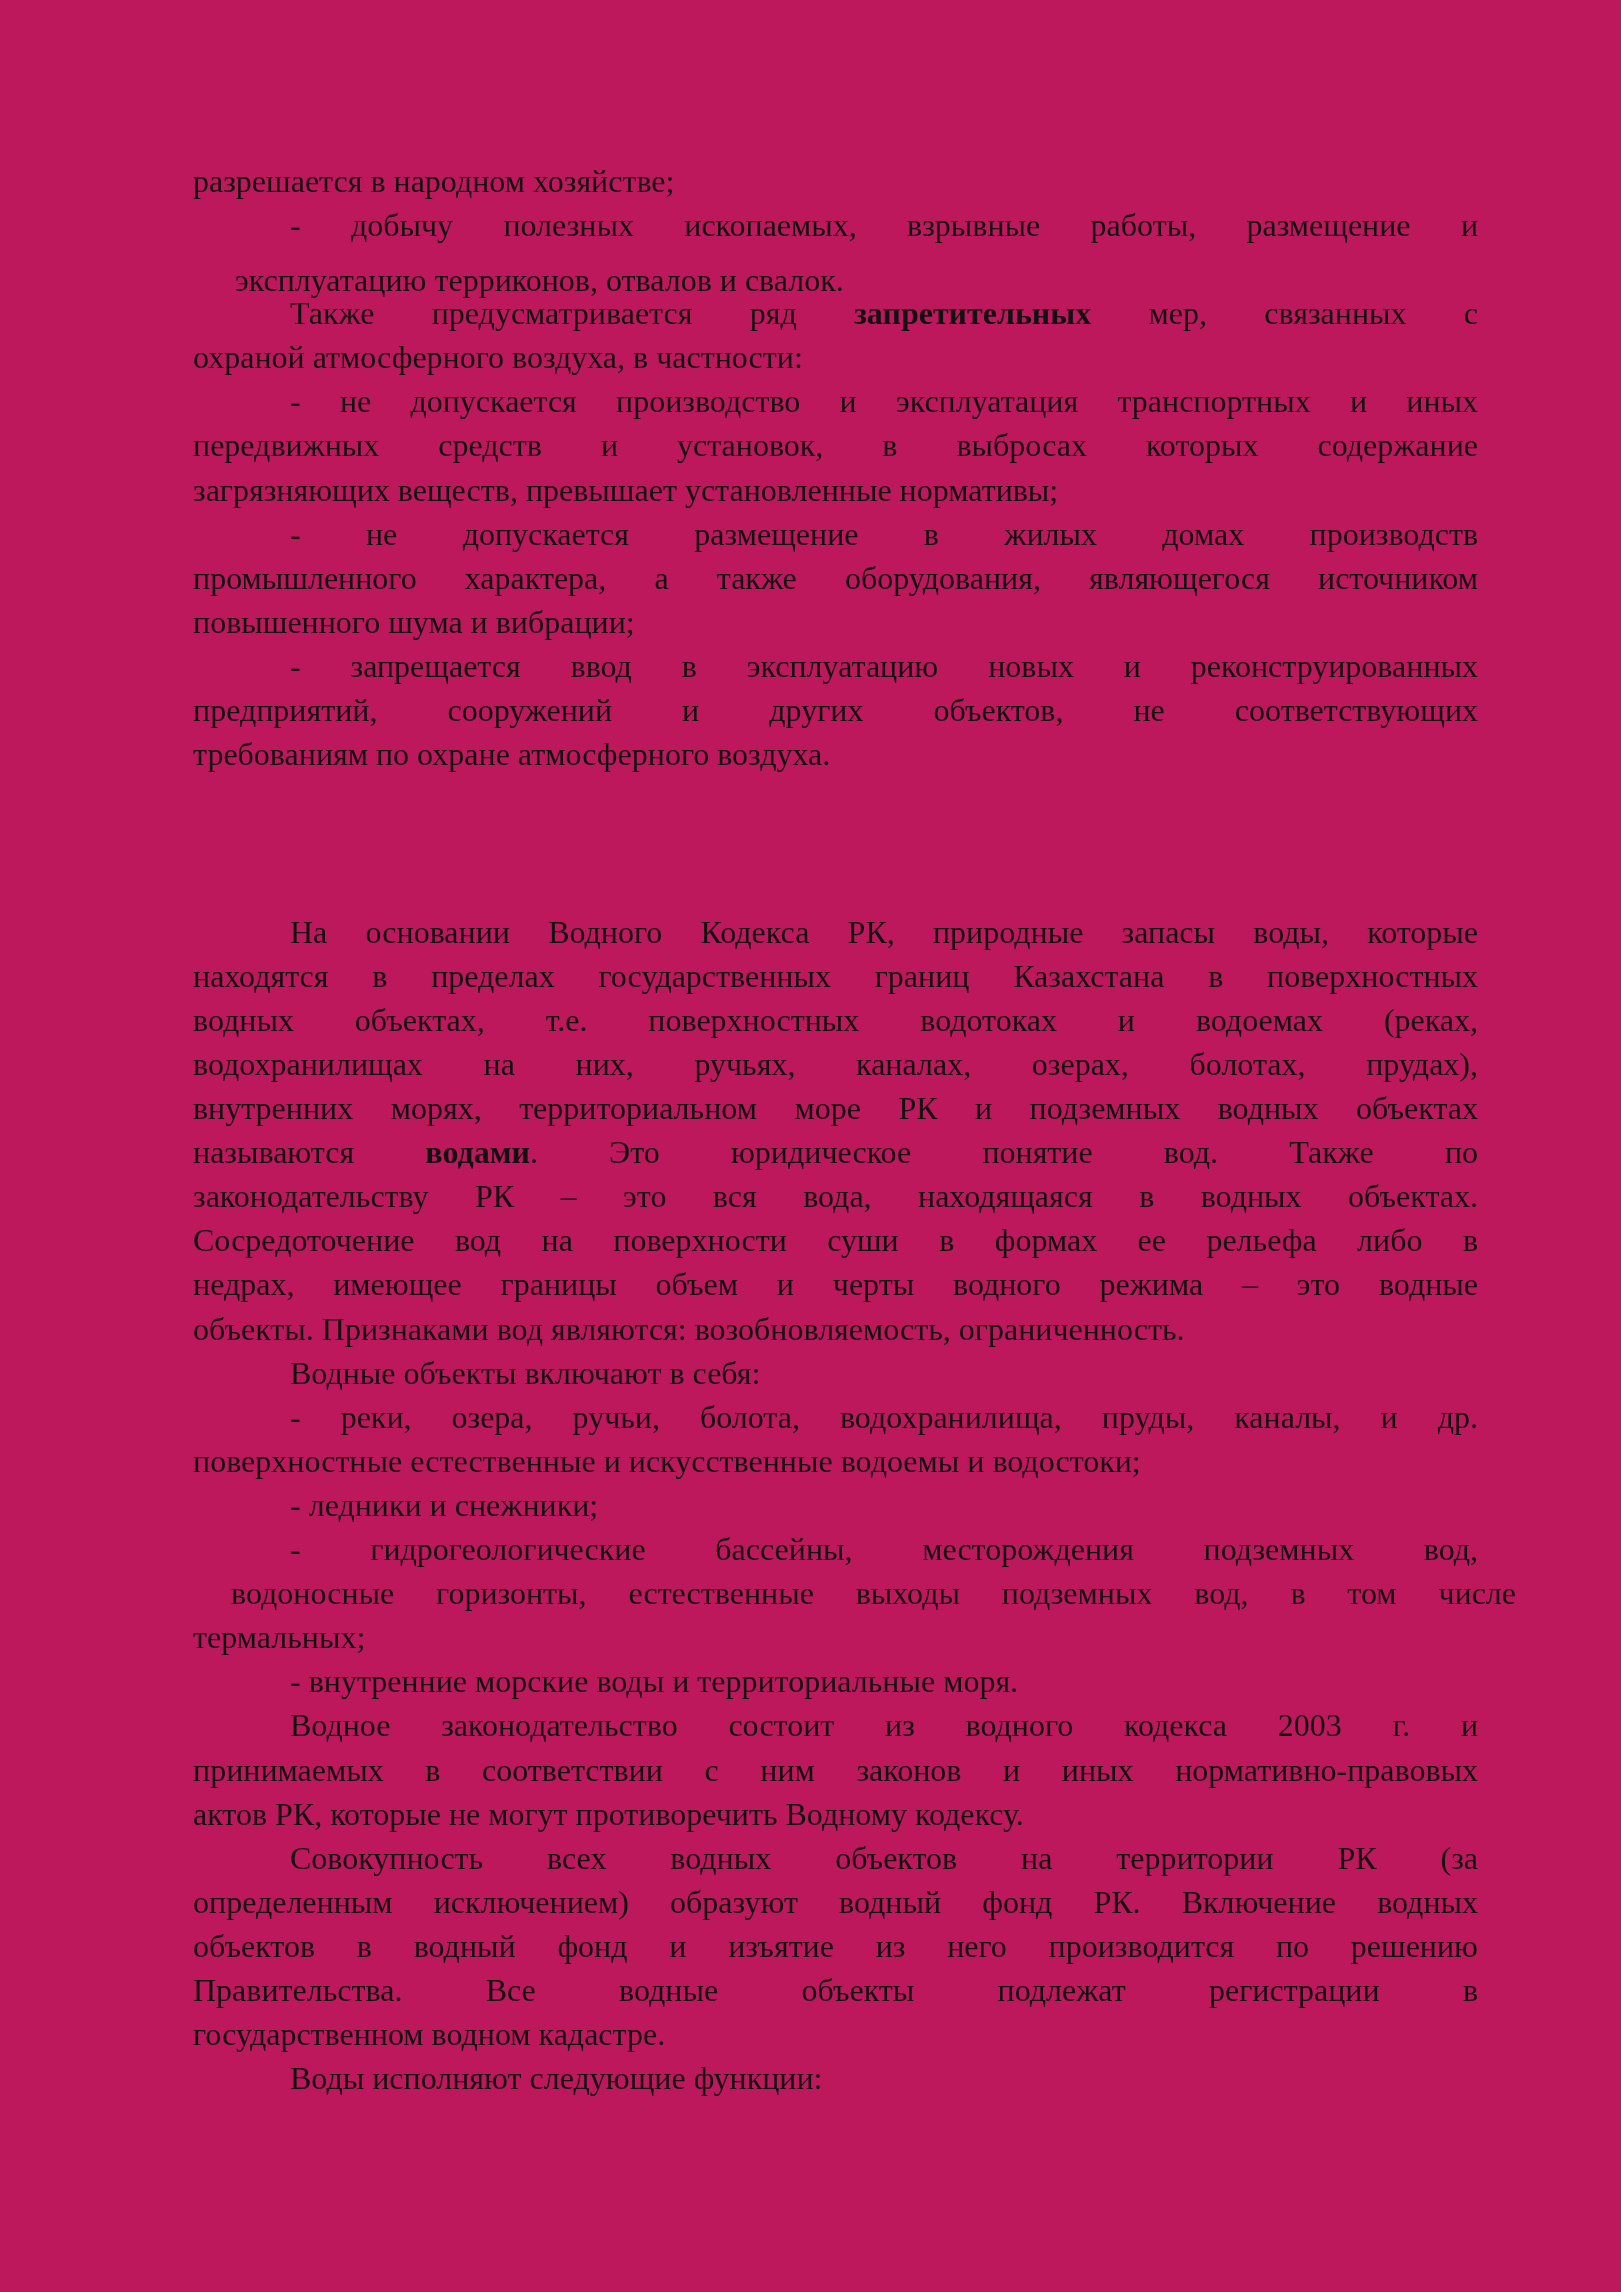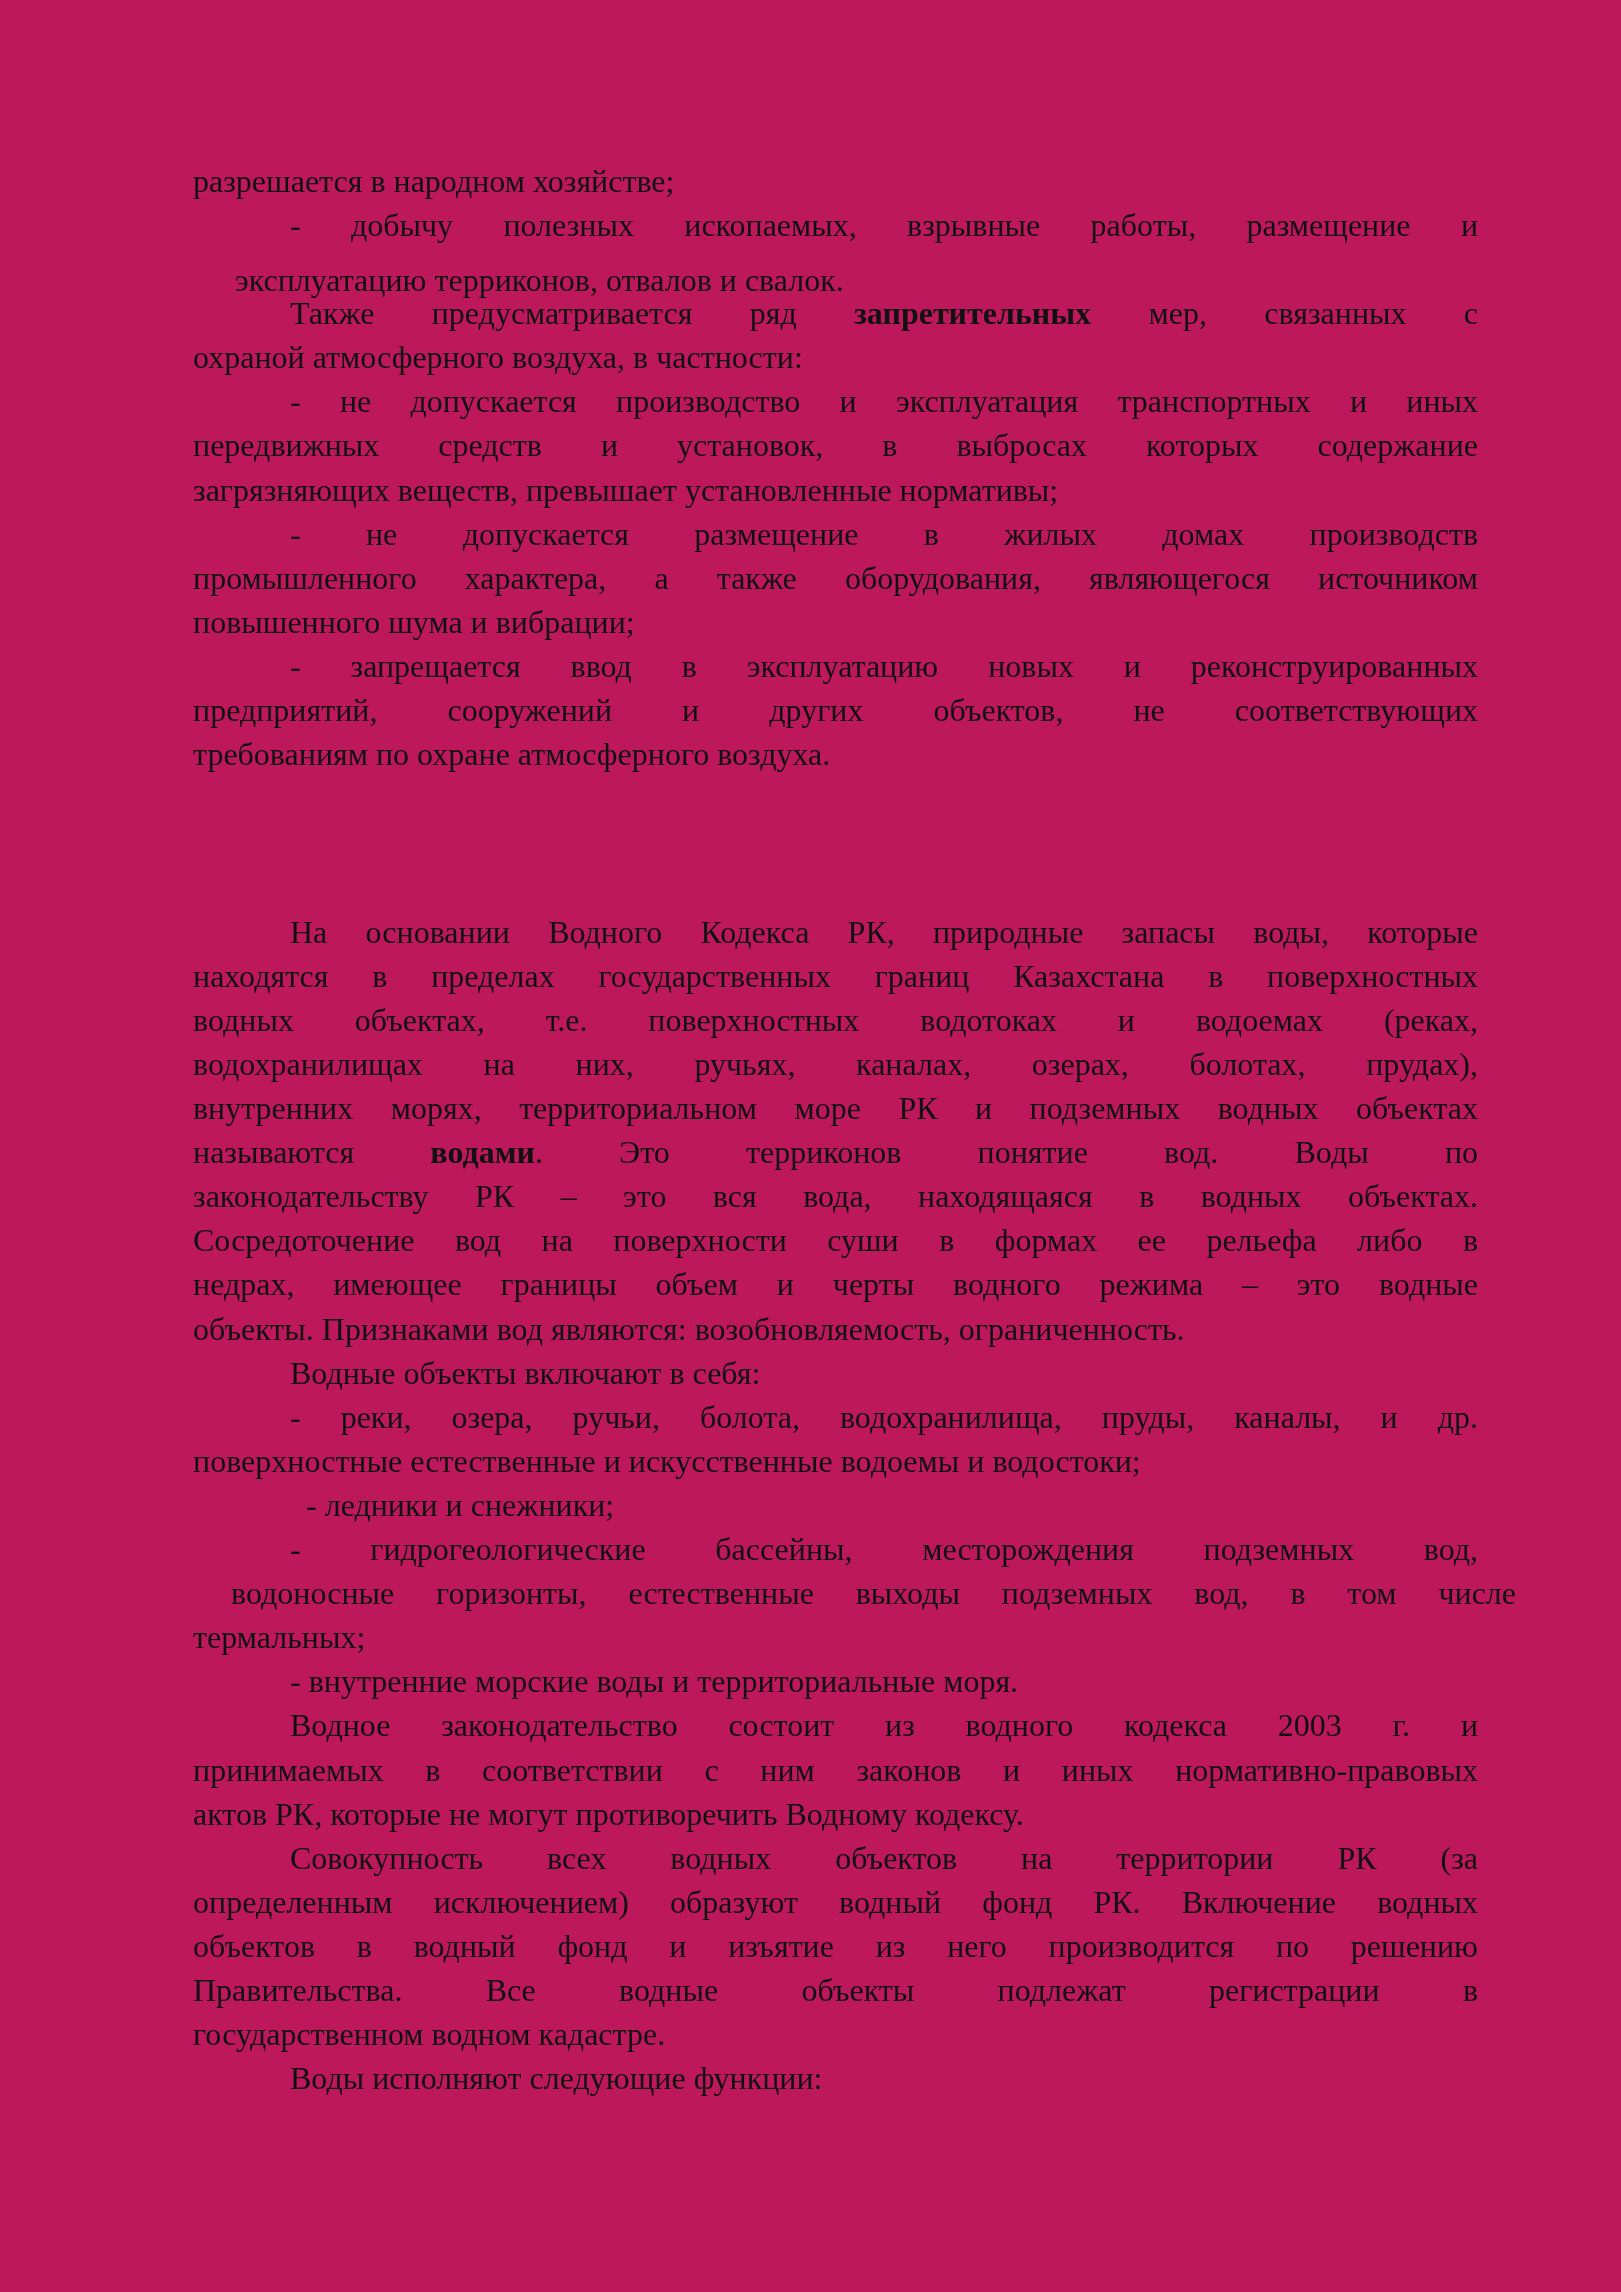--- a/index.html
+++ b/index.html
@@ -42,29 +42,29 @@
       <div class="ln ind" style="top: 644px;"><span>- запрещается ввод в эксплуатацию новых и реконструированных</span></div>
       <div class="ln" style="top: 688px;"><span>предприятий, сооружений и других объектов, не соответствующих</span></div>
       <div class="ln last" style="top: 732px;"><span>требованиям по охране атмосферного воздуха.</span></div>
     </div>
   <div id="block2">
       <div class="ln ind" style="top: 910px;"><span>На основании Водного Кодекса РК, природные запасы воды, которые</span></div>
       <div class="ln" style="top: 954px;"><span>находятся в пределах государственных границ Казахстана в поверхностных</span></div>
       <div class="ln" style="top: 998px;"><span>водных объектах, т.е. поверхностных водотоках и водоемах (реках,</span></div>
       <div class="ln" style="top: 1042px;"><span>водохранилищах на них, ручьях, каналах, озерах, болотах, прудах),</span></div>
       <div class="ln" style="top: 1086px;"><span>внутренних морях, территориальном море РК и подземных водных объектах</span></div>
-      <div class="ln" style="top: 1130px;"><span>называются</span> <b>водами</b><span>. Это терриконов понятие вод. Воды по</span></div>
+      <div class="ln" style="top: 1130px;"><span>называются</span> <b>водами</b><span>. Это юридическое понятие вод. Также по</span></div>
       <div class="ln" style="top: 1174px;"><span>законодательству РК – это вся вода, находящаяся в водных объектах.</span></div>
       <div class="ln" style="top: 1218px;"><span>Сосредоточение вод на поверхности суши в формах ее рельефа либо в</span></div>
       <div class="ln" style="top: 1262px;"><span>недрах, имеющее границы объем и черты водного режима – это водные</span></div>
       <div class="ln last" style="top: 1307px;"><span>объекты. Признаками вод являются: возобновляемость, ограниченность.</span></div>
       <div class="ln ind last" style="top: 1351px;"><span>Водные объекты включают в себя:</span></div>
       <div class="ln ind" style="top: 1395px;"><span>- реки, озера, ручьи, болота, водохранилища, пруды, каналы, и др.</span></div>
       <div class="ln last" style="top: 1439px;"><span>поверхностные естественные и искусственные водоемы и водостоки;</span></div>
-      <div class="ln ind last" style="top: 1483px; margin-left: 16px;"><span>- ледники и снежники;</span></div>
+      <div class="ln ind last" style="top: 1483px;"><span>- ледники и снежники;</span></div>
       <div class="ln ind" style="top: 1527px;"><span>- гидрогеологические бассейны, месторождения подземных вод,</span></div>
       <div class="ln" style="top: 1571px; margin-left: 38px;"><span>водоносные горизонты, естественные выходы подземных вод, в том числе</span></div>
       <div class="ln last" style="top: 1615px;"><span>термальных;</span></div>
       <div class="ln ind last" style="top: 1659px;"><span>- внутренние морские воды и территориальные моря.</span></div>
       <div class="ln ind" style="top: 1703px;"><span>Водное законодательство состоит из водного кодекса 2003 г. и</span></div>
       <div class="ln" style="top: 1748px;"><span>принимаемых в соответствии с ним законов и иных нормативно-правовых</span></div>
       <div class="ln last" style="top: 1792px;"><span>актов РК, которые не могут противоречить Водному кодексу.</span></div>
       <div class="ln ind" style="top: 1836px;"><span>Совокупность всех водных объектов на территории РК (за</span></div>
       <div class="ln" style="top: 1880px;"><span>определенным исключением) образуют водный фонд РК. Включение водных</span></div>
       <div class="ln" style="top: 1924px;"><span>объектов в водный фонд и изъятие из него производится по решению</span></div>

